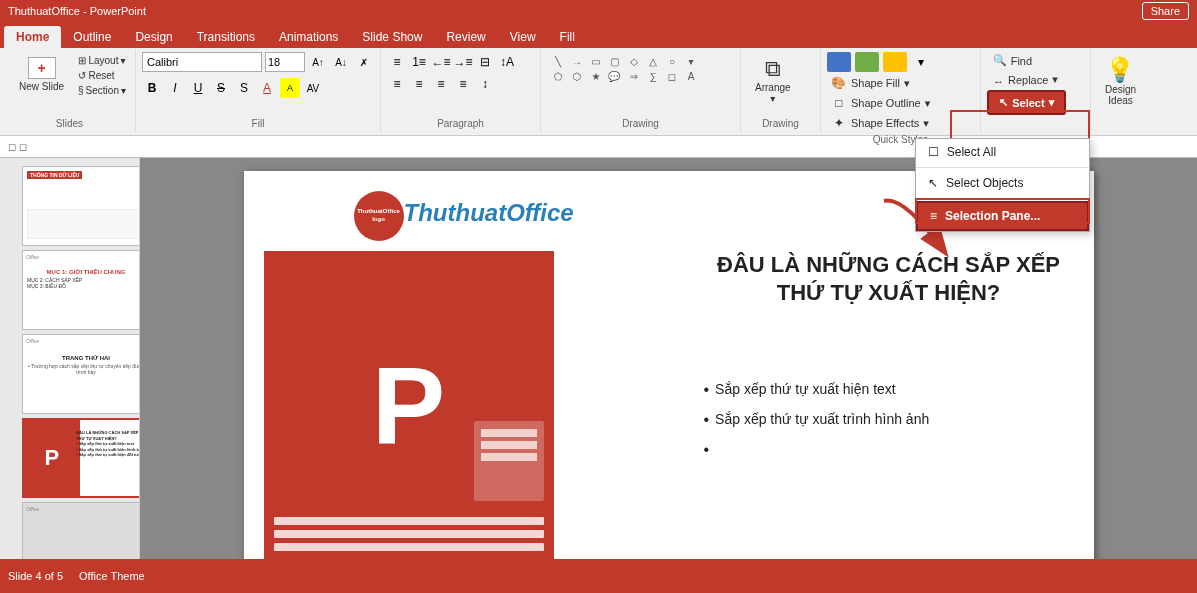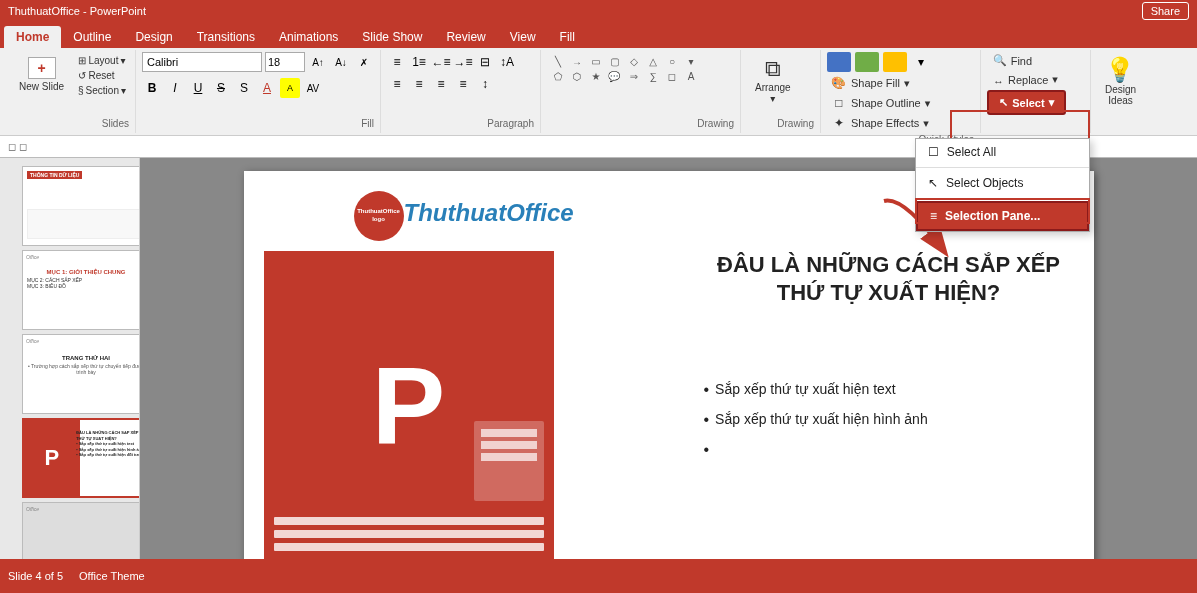--- a/index.html
+++ b/index.html
@@ -64,21 +64,21 @@
     }
     .ribbon-group-content {
       display: flex;
       align-items: flex-start;
       flex: 1;
       gap: 2px;
     }
     .ribbon-group-label {
       font-size: 10px;
       color: #666;
-      text-align: right;
+      text-align: center;
       padding: 2px 0;
       margin-top: auto;
     }
 
     
     .slides-group { min-width: 80px; }
     .new-slide-btn {
       display: flex;
       flex-direction: column;
       align-items: center;
@@ -770,21 +770,21 @@
 
       <div class="slide-title-text">ĐÂU LÀ NHỮNG CÁCH SẮP XẾP THỨ TỰ XUẤT HIỆN?</div>
 
       <div class="slide-bullets">
         <div class="slide-bullet">
           <span class="bullet-dot">•</span>
           <span>Sắp xếp thứ tự xuất hiện text</span>
         </div>
         <div class="slide-bullet">
           <span class="bullet-dot">•</span>
-          <span>Sắp xếp thứ tự xuất hiện hình ảnh</span>
+          <span>Sắp xếp thứ tự xuất trình hình ảnh</span>
         </div>
         <div class="slide-bullet">
           <span class="bullet-dot">•</span>
         </div>
       </div>
 
       <div style="position:absolute;top:20px;right:130px;pointer-events:none;z-index:10">
         <svg width="90" height="80" viewBox="0 0 90 80">
           <path d="M 10 10 Q 30 5 70 60" stroke="#c0392b" stroke-width="4" fill="none" marker-end="url(#arrowhead)"></path>
           <defs>

